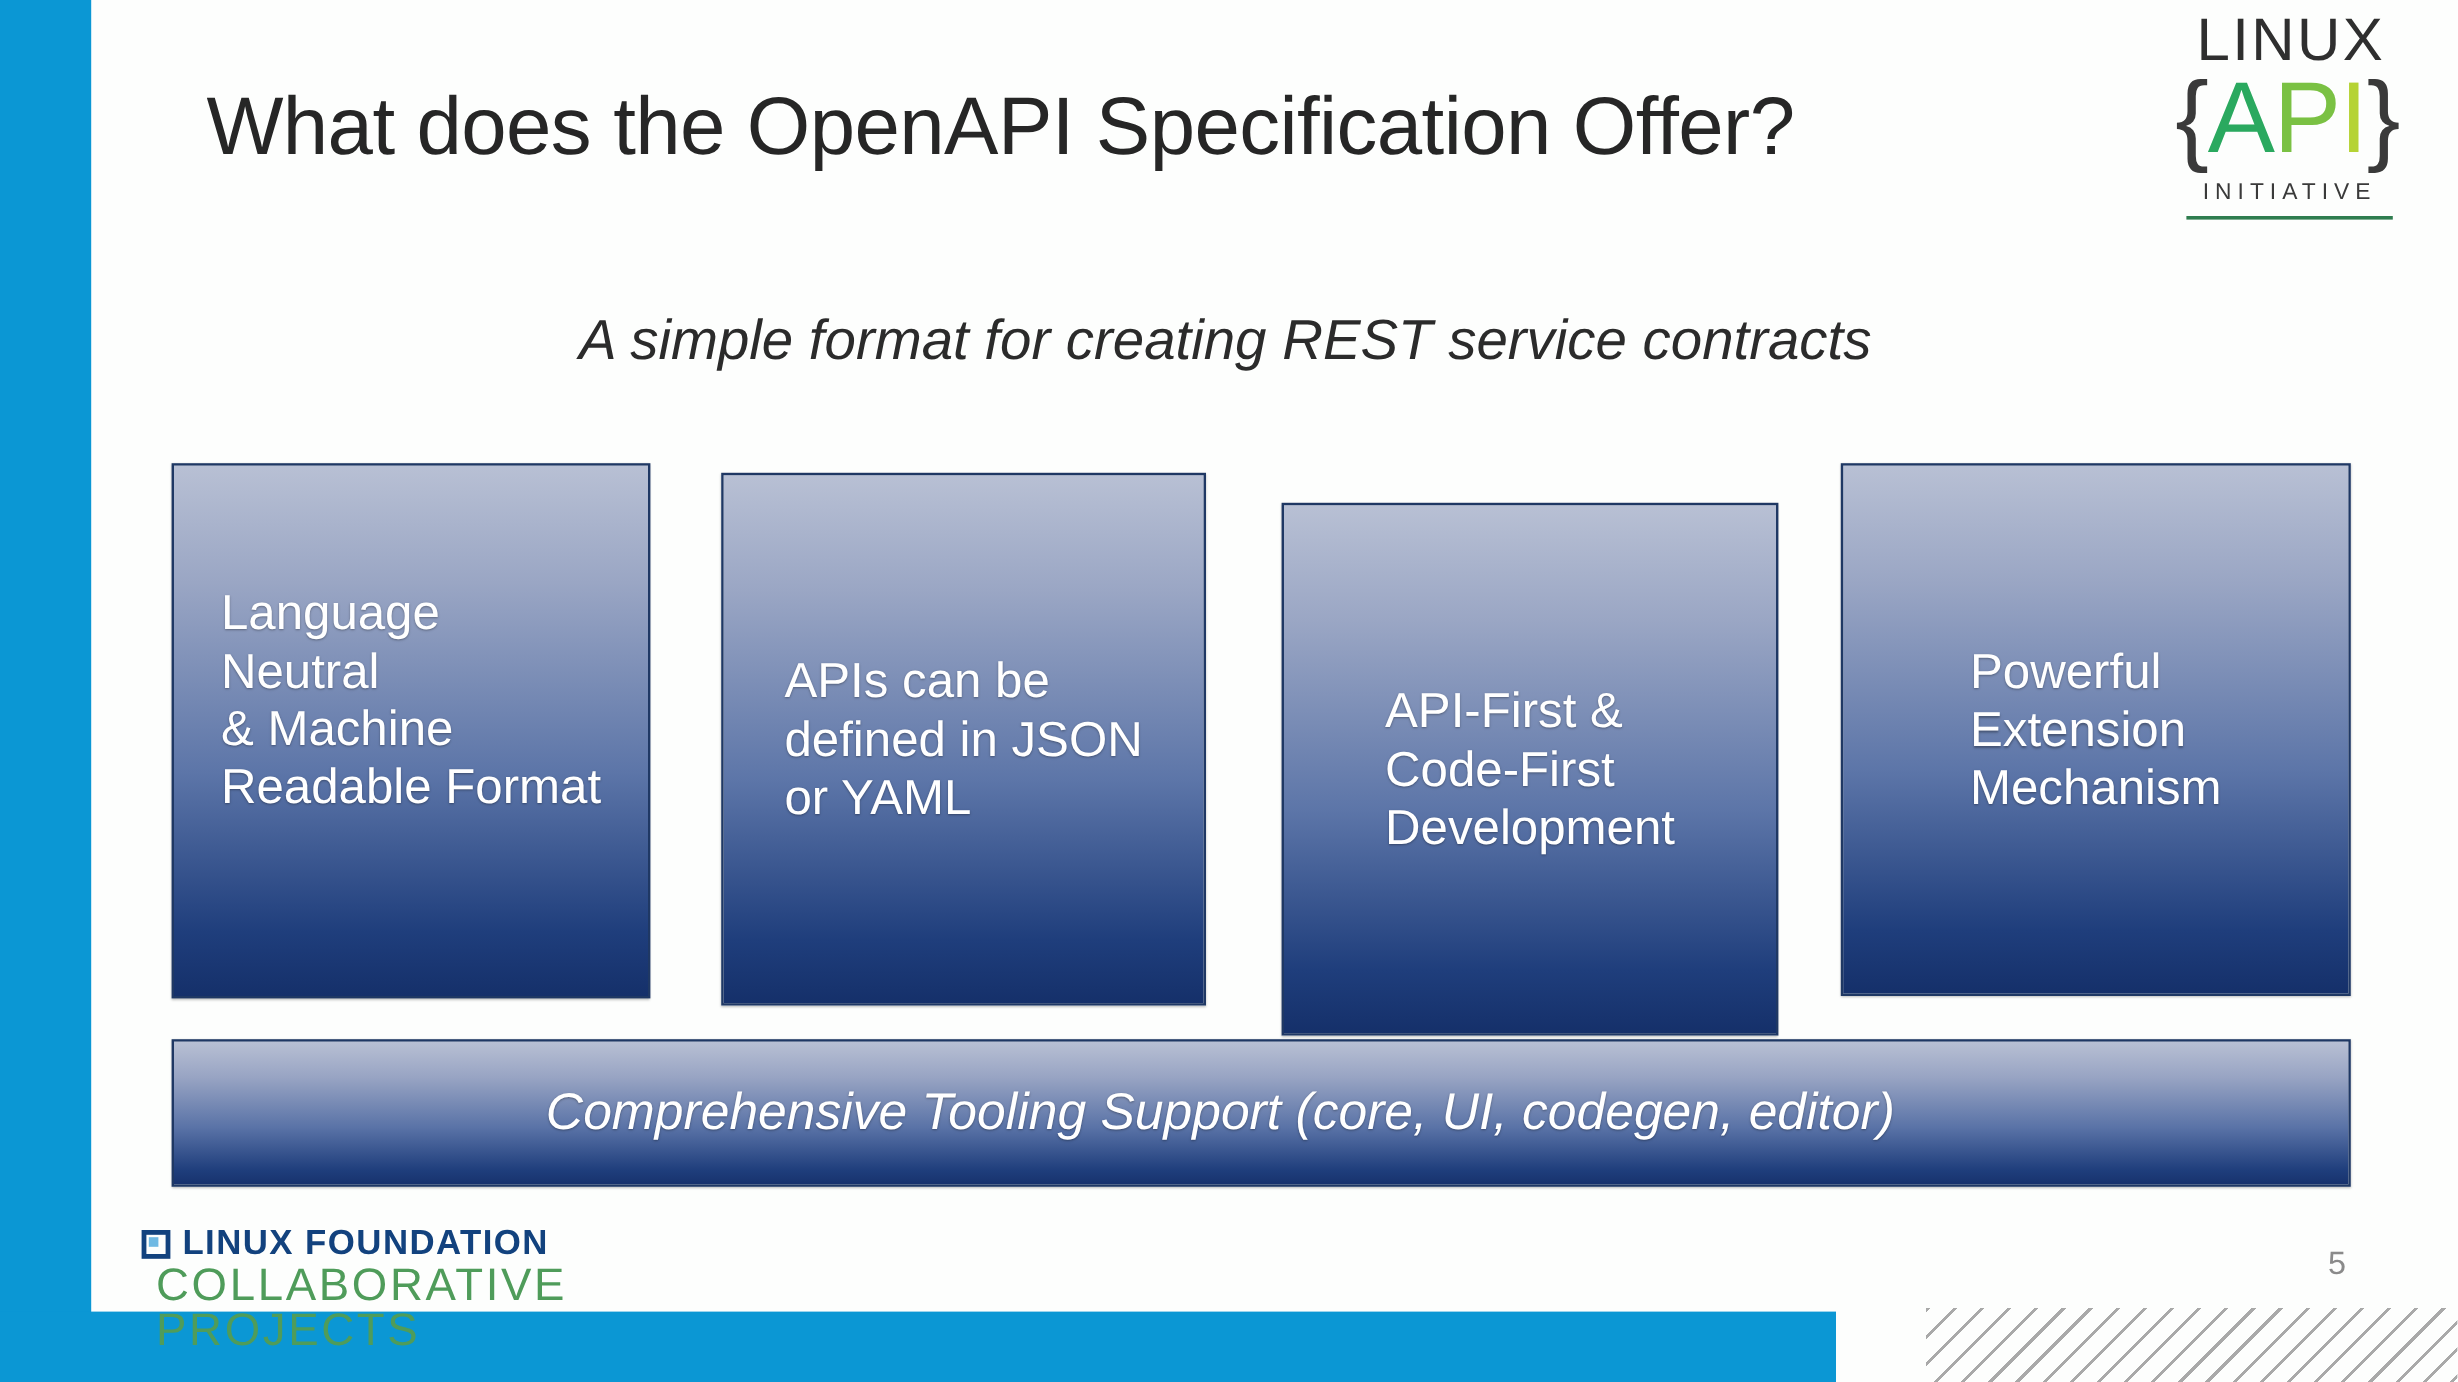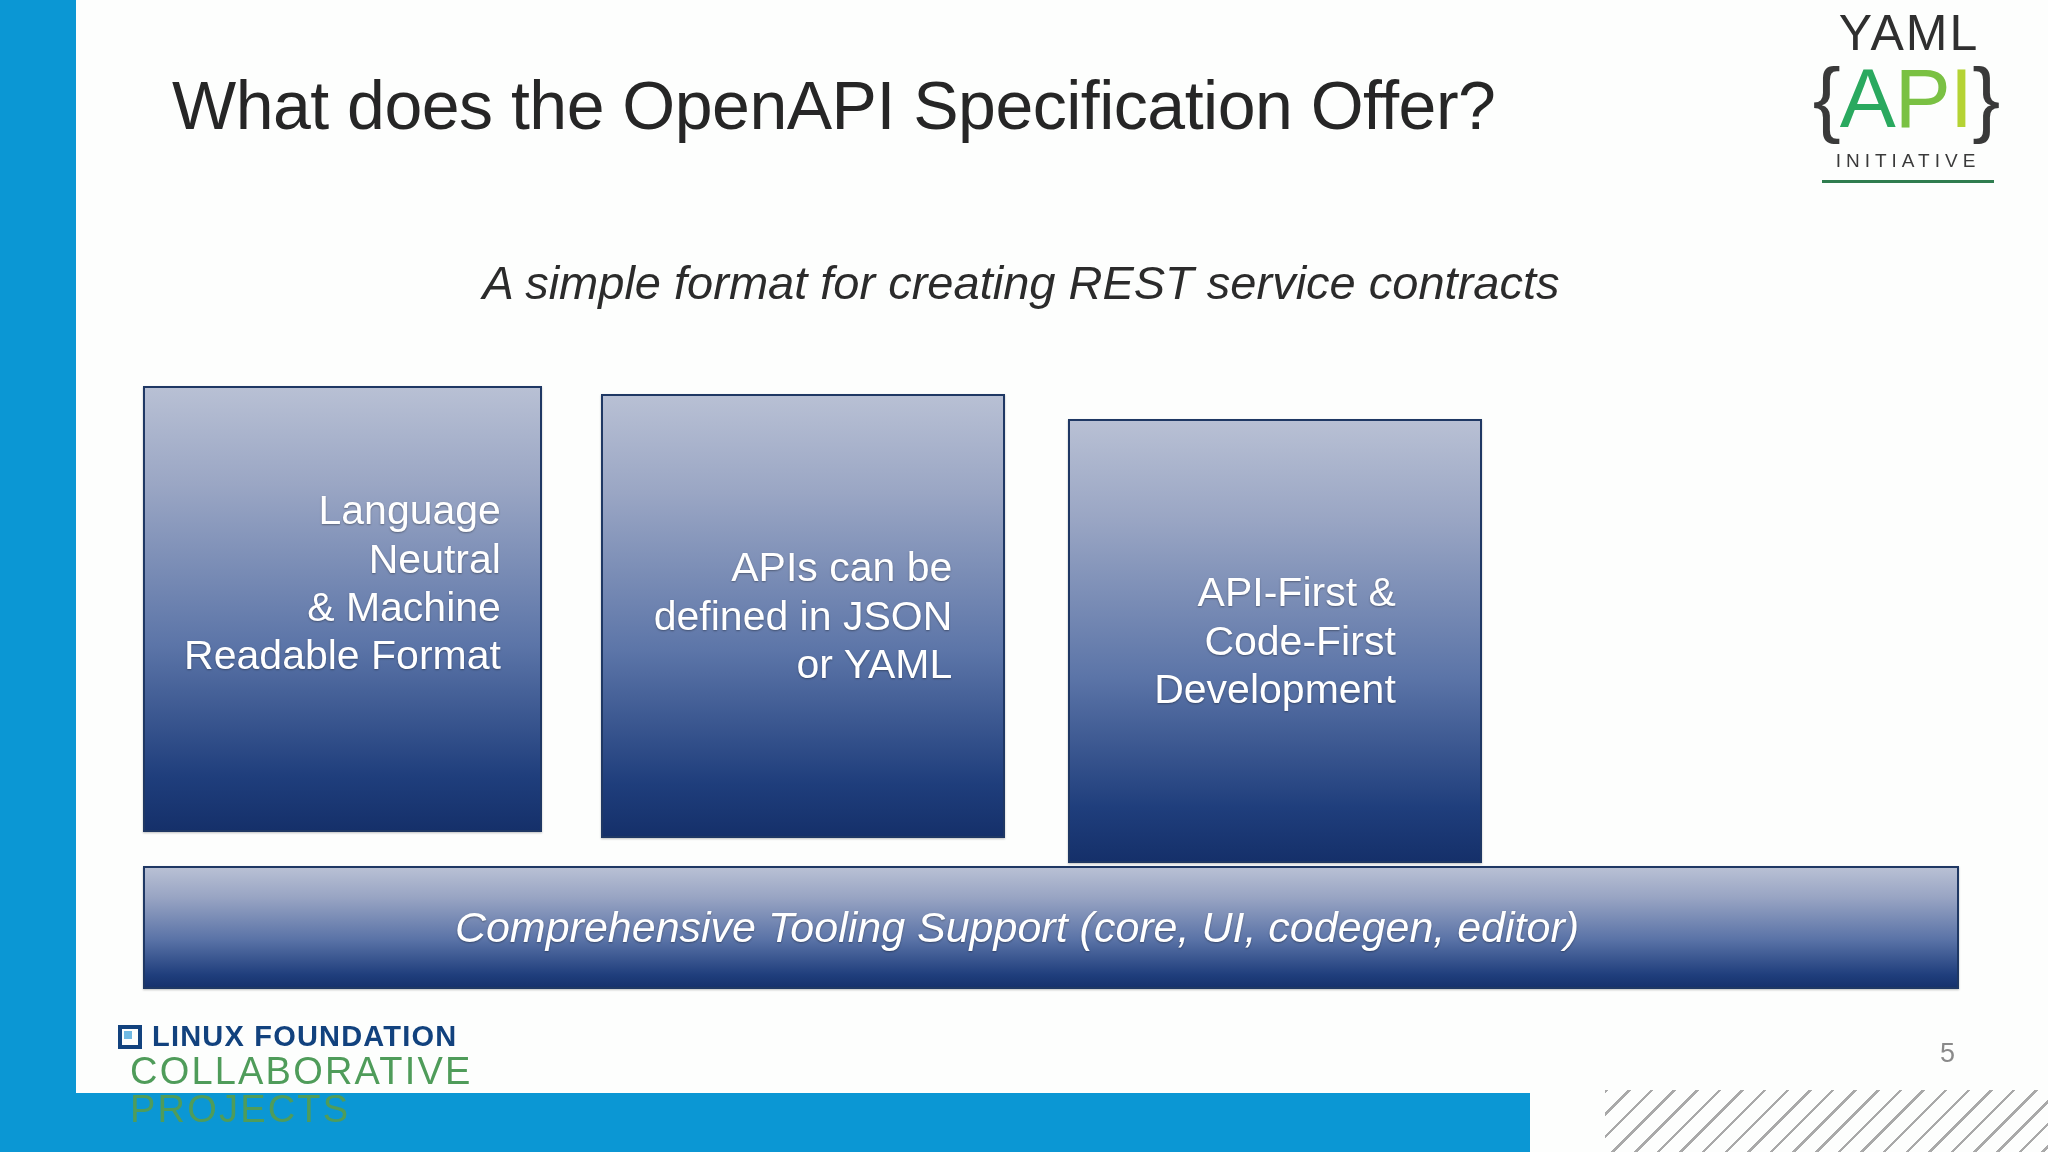--- a/index.html
+++ b/index.html
@@ -35,21 +35,21 @@
   .oai-api .a{color:#2aa95f;}
   .oai-api .p{color:#7ac143;}
   .oai-api .i{color:#b5d334;}
   .oai-init{position:absolute;left:18px;top:142px;width:196px;text-align:center;
      font-size:19px;letter-spacing:5px;color:#3a3a3a;}
   .oai-rule{position:absolute;left:30px;top:172px;width:172px;height:3px;background:#2f7d4f;}
 
   
   .box{position:absolute;border:2px solid #1f3864;
      background:linear-gradient(to bottom,#b8c0d4 0%,#9aa6c4 22%,#5c75a8 58%,#1f3e7c 88%,#15306a 100%);
-     color:#ffffff;display:flex;align-items:center;justify-content:center;text-align:right;
+     color:#ffffff;display:flex;align-items:center;justify-content:center;text-align:left;
      box-shadow:0 1px 2px rgba(0,0,0,.25);}
   .box .txt{font-size:41px;line-height:1.18;text-shadow:0 1px 2px rgba(0,0,0,.35);padding:0 6px;}
 
   #box1{left:143px;top:386px;width:395px;height:442px;}
   #box1 .txt{transform:translateY(-26px);}
   #box2{left:601px;top:394px;width:400px;height:440px;}
   #box3{left:1068px;top:386px;width:410px;height:440px;margin-top:33px;}
   #box4{left:1534px;top:386px;width:421px;height:440px;}
 
   .wide-bar{position:absolute;left:143px;top:866px;width:1812px;height:119px;
@@ -80,34 +80,37 @@
 <div id="slide">
 
   <div class="bar-left"></div>
   <div class="bar-bottom"></div>
   <div class="hatch"></div>
 
   <div class="title">What does the OpenAPI Specification Offer?</div>
   <div class="subtitle">A simple format for creating REST service contracts</div>
 
   <div class="oai-logo">
-    <div class="oai-open">YAML</div>
+    <div class="oai-open">LINUX</div>
     <div class="oai-api"><span class="brace">{</span><span class="a">A</span><span class="p">P</span><span class="i">I</span><span class="brace">}</span></div>
     <div class="oai-init">INITIATIVE</div>
     <div class="oai-rule"></div>
   </div>
 
   <div class="box" id="box1">
     <div class="txt">Language<br>Neutral<br>&amp; Machine<br>Readable Format</div>
   </div>
   <div class="box" id="box2">
     <div class="txt">APIs can be<br>defined in JSON<br>or YAML</div>
   </div>
   <div class="box" id="box3">
     <div class="txt">API-First &amp;<br>Code-First<br>Development</div>
+  </div>
+  <div class="box" id="box4">
+    <div class="txt">Powerful<br>Extension<br>Mechanism</div>
   </div>
 
   <div class="wide-bar">
     <div class="txt">Comprehensive Tooling Support (core, UI, codegen, editor)</div>
   </div>
 
   <div class="lf">
     <div class="lf-row1">
       <span class="lf-mark"></span>
       <span class="lf-name">LINUX FOUNDATION</span>

